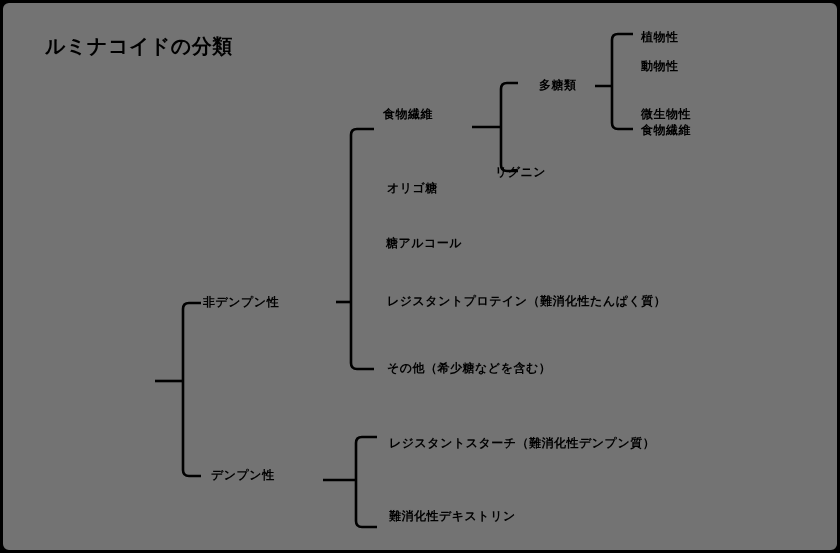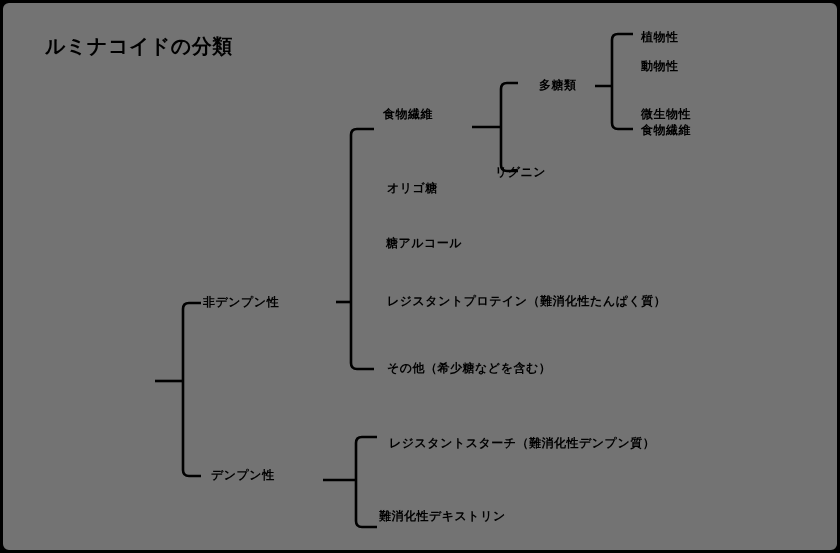--- a/index.html
+++ b/index.html
@@ -89,15 +89,15 @@
   <div class="label" style="left:384px; top:174px;text-align:center;">オリゴ糖</div>
 
   <div class="label" style="left:383px; top:229px;text-align:right;">糖アルコール</div>
 
   <div class="label" style="left:384px; top:287px;">レジスタントプロテイン（難消化性たんぱく質）</div>
 
   <div class="label" style="left:384px; top:354px;">その他（希少糖などを含む）</div>
 
   <div class="label" style="left:386px; top:429px;">レジスタントスターチ（難消化性デンプン質）</div>
 
-  <div class="label" style="left:376px; top:502px;">難消化性デキストリン</div>
+  <div class="label" style="left:386px; top:502px;">難消化性デキストリン</div>
 
 </div>
 
 </body></html>

